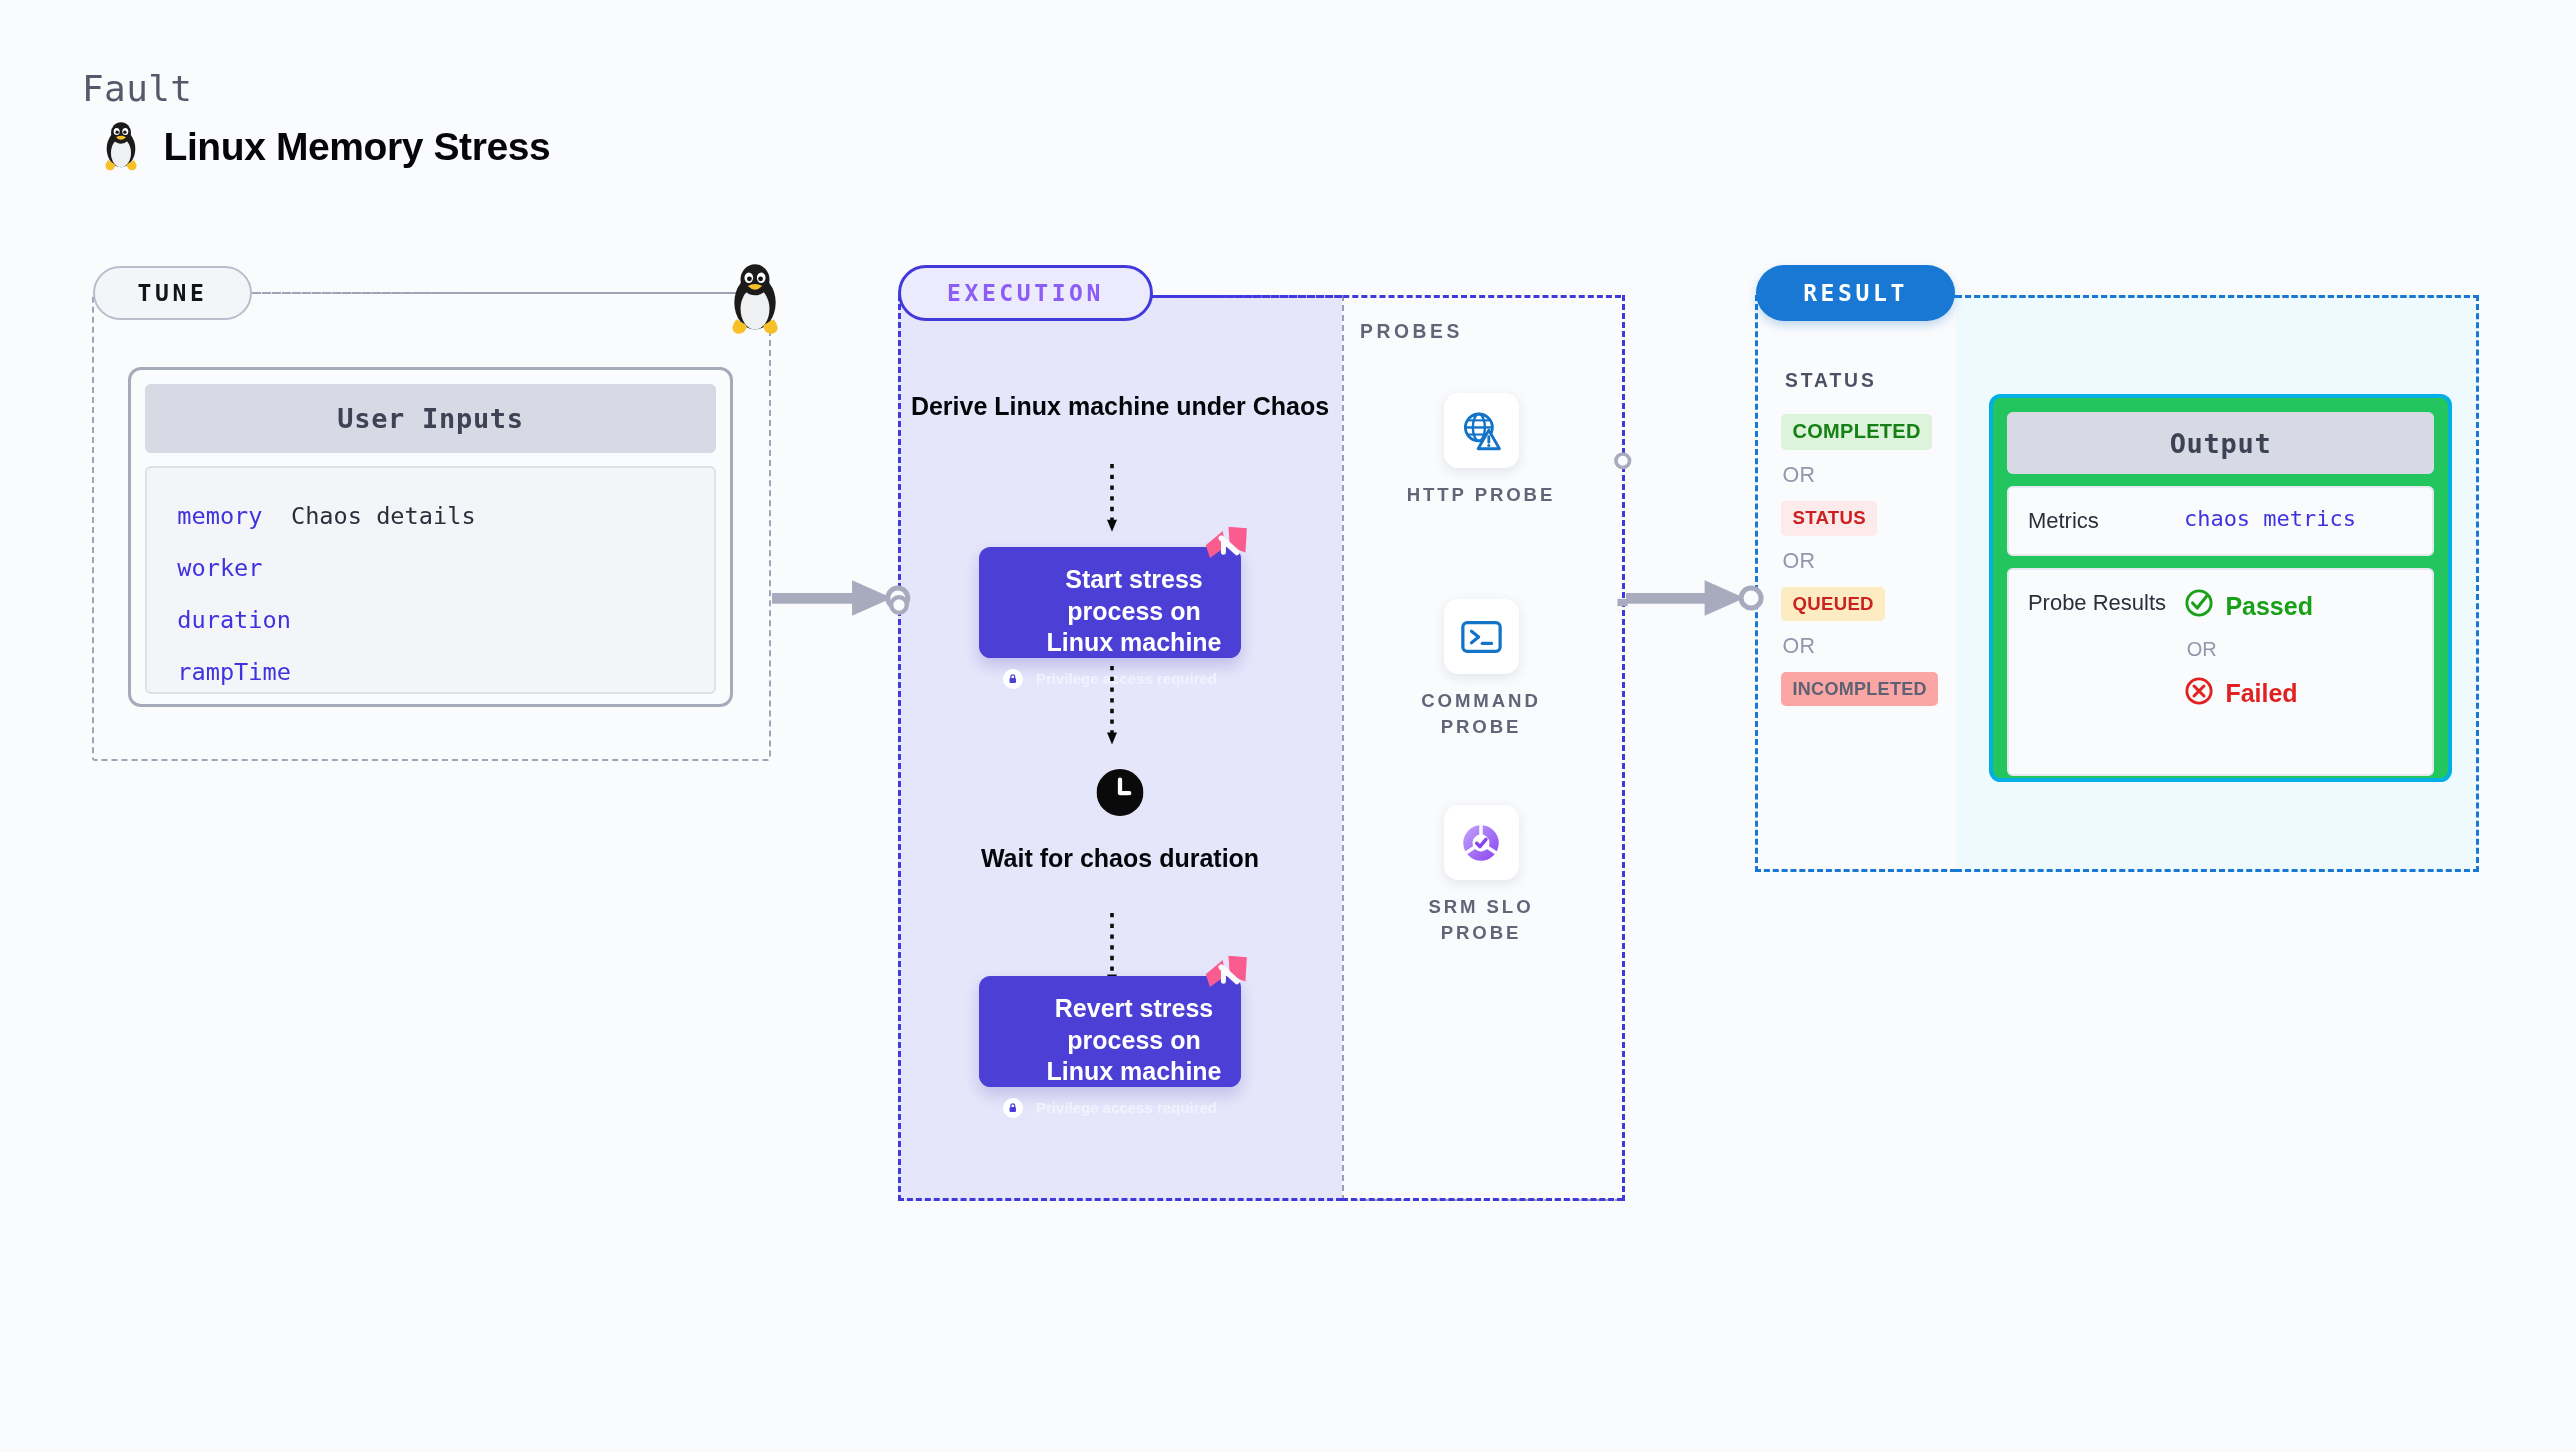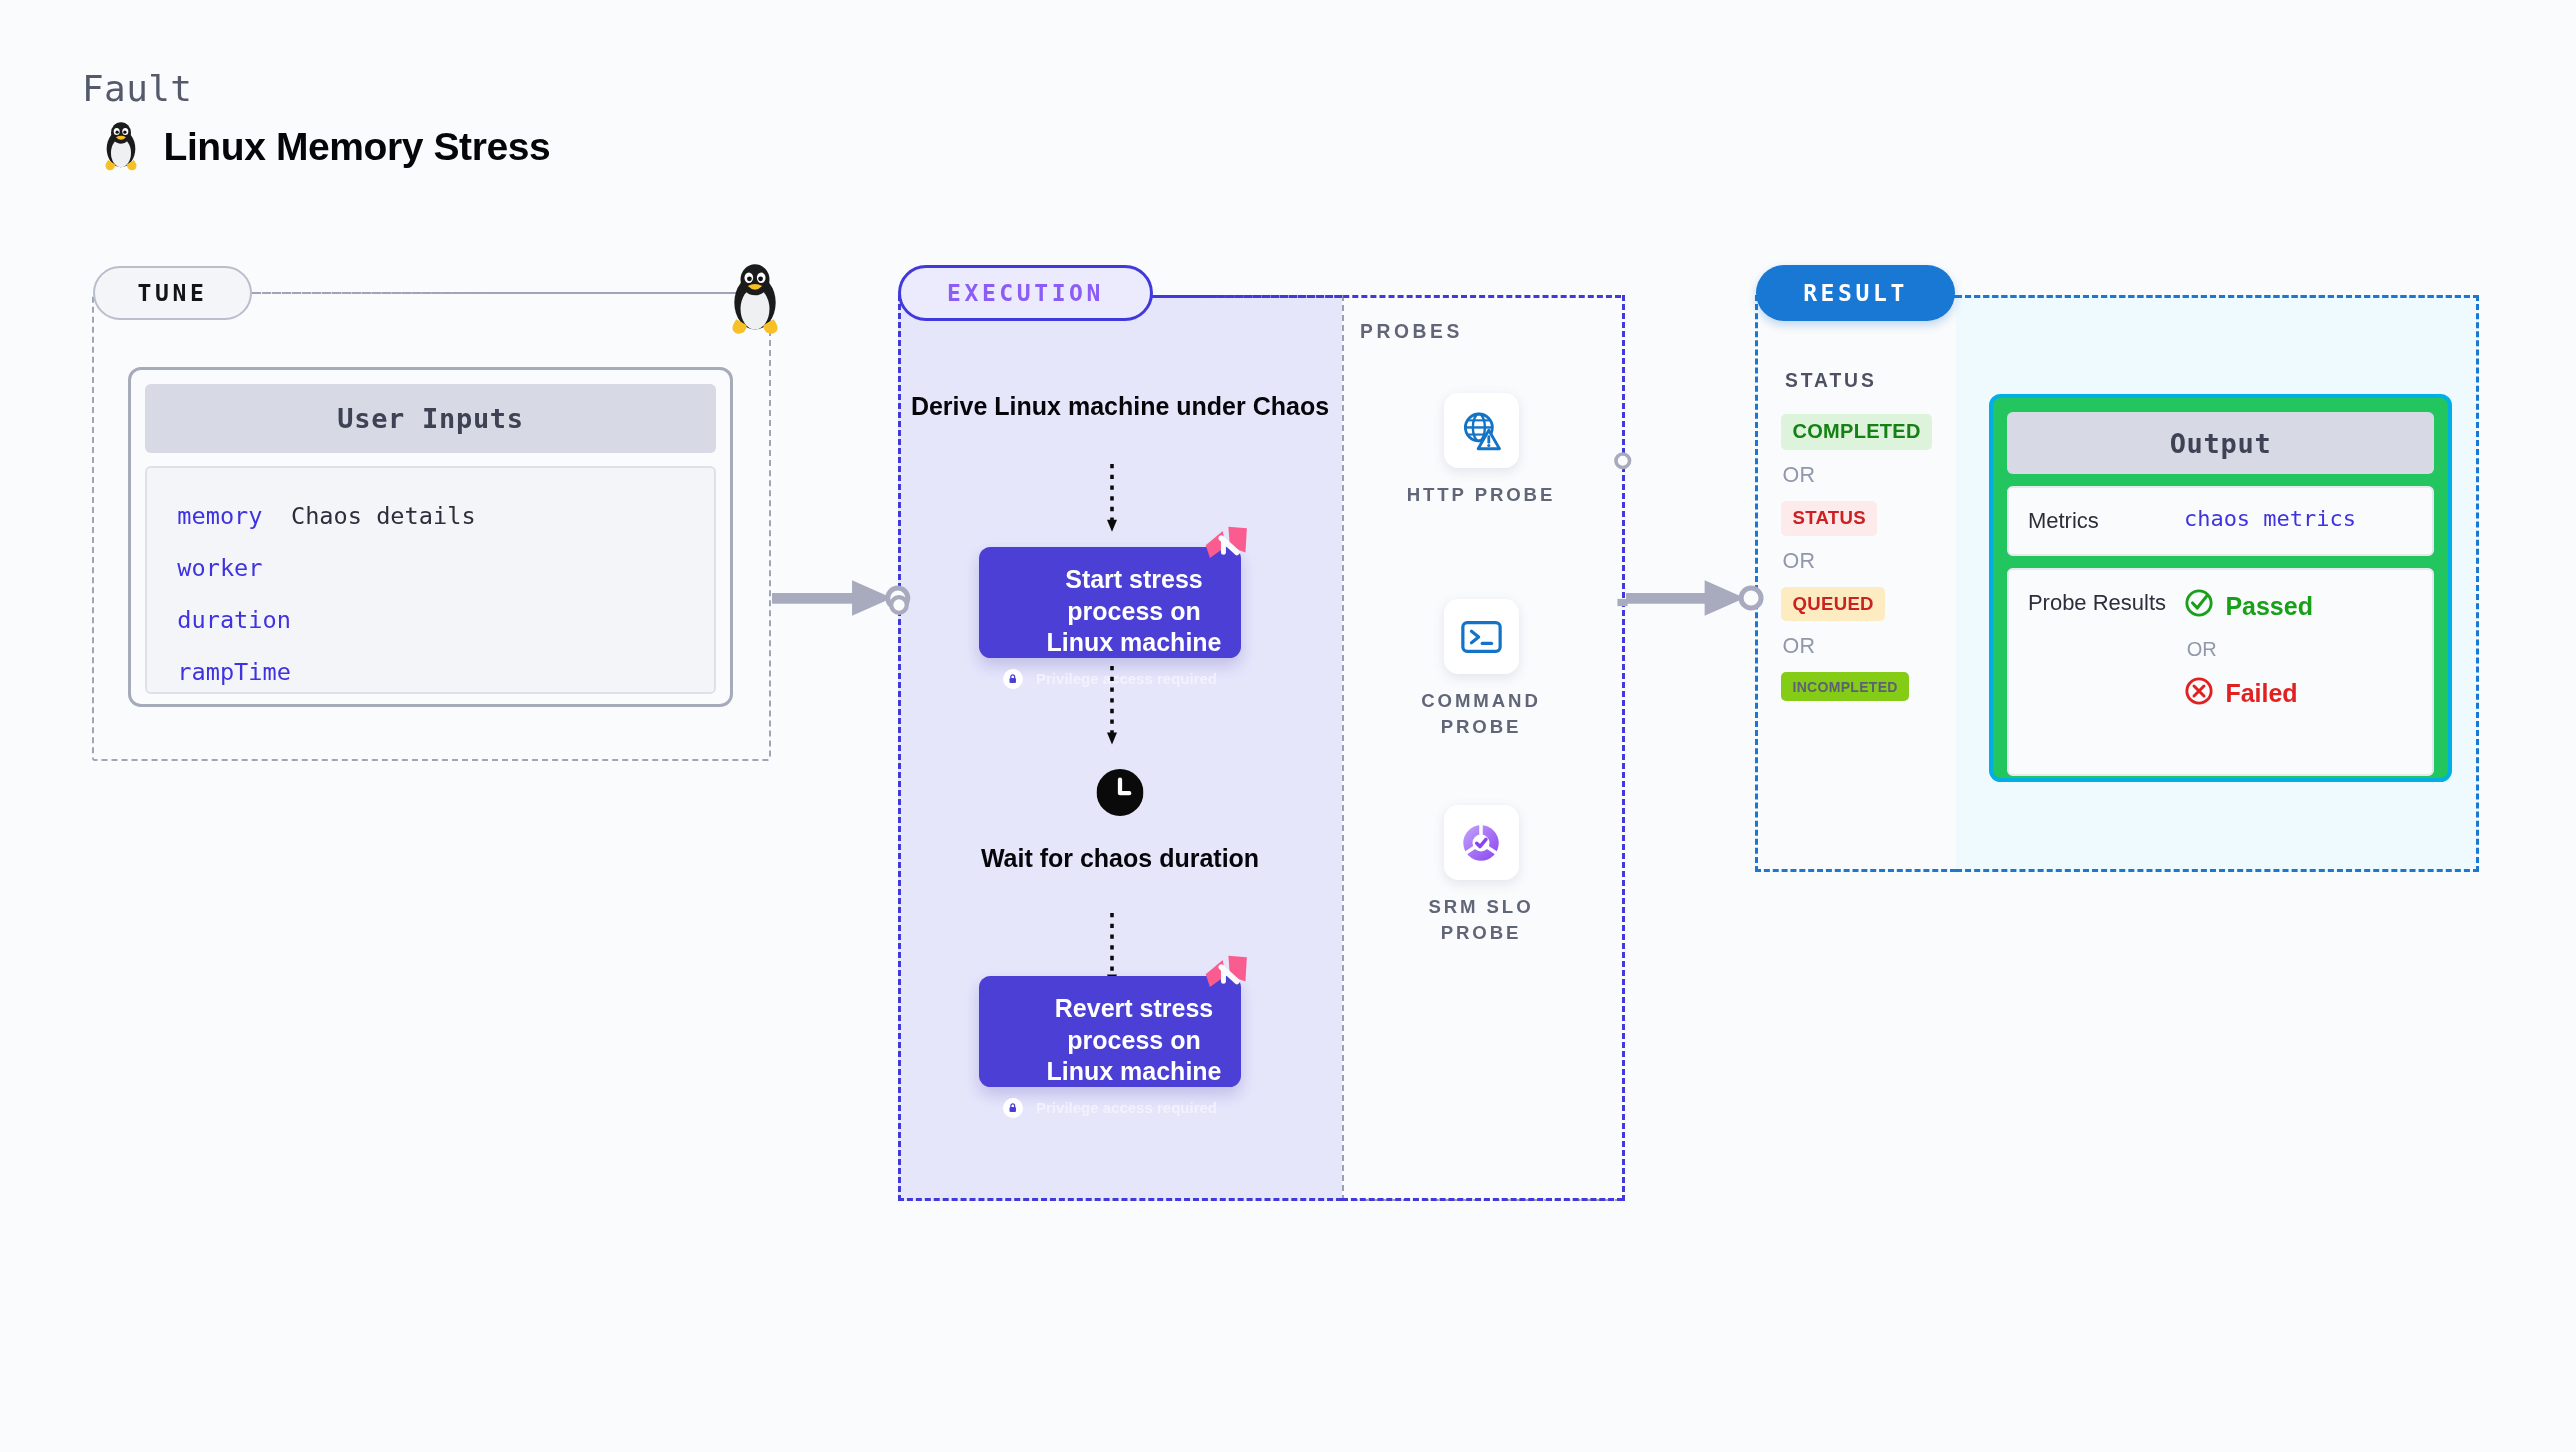--- a/index.html
+++ b/index.html
@@ -628,21 +628,21 @@
 
 <div id="status-label">STATUS</div>
 
 <div class="status-stack">
   <div><span class="status-badge" style="background:#ddf3dc;color:#158013;">COMPLETED</span></div>
   <div class="or-text">OR</div>
   <div><span class="status-badge" style="background:#fdeaea;color:#cc2121;font-size:18.6px;">STATUS</span></div>
   <div class="or-text">OR</div>
   <div><span class="status-badge" style="background:#fdecc2;color:#cc2121;font-size:18.6px;">QUEUED</span></div>
   <div class="or-text">OR</div>
-  <div><span class="status-badge" style="background:#84cc16;color:#5c6274;font-size:14px;">INCOMPLETED</span></div>
+  <div><span class="status-badge" style="background:#fca5a5;color:#5c6274;font-size:18px;">INCOMPLETED</span></div>
 </div>
 
 <div id="output-region"></div>
 
 <div id="output-card">
   <div id="output-header">Output</div>
 
   <div class="out-row">
     <div class="out-key">Metrics</div>
     <div class="out-val-metrics">chaos metrics</div>

